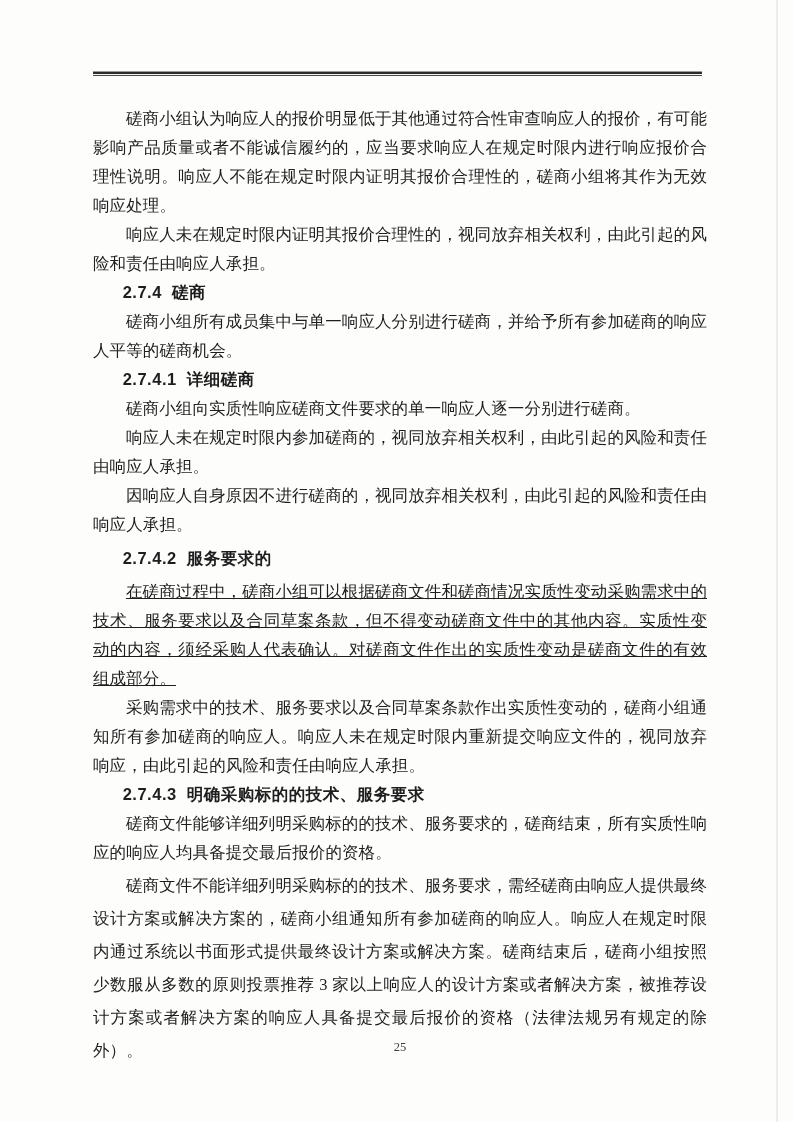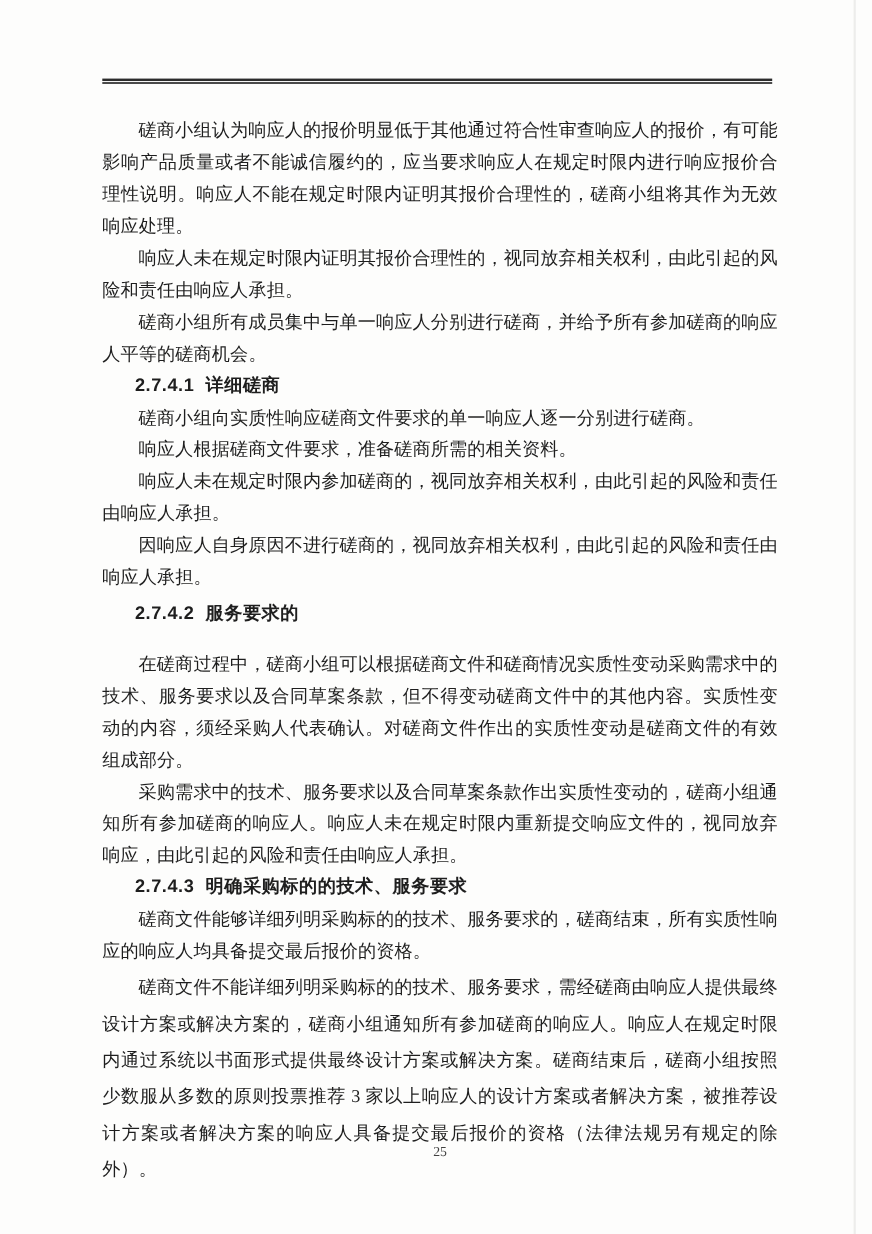--- a/index.html
+++ b/index.html
@@ -64,21 +64,21 @@
     font-family: "Liberation Sans", "DejaVu Sans", sans-serif;
     font-weight: bold;
     font-size: 16.5px;
     line-height: 29px;
     text-indent: 1.8em;
     white-space: pre-wrap;
     letter-spacing: 0.5px;
   }
 
   .mt5 { margin-top: 5px; }
-  .mt4 { margin-top: 16px; }
+  .mt4 { margin-top: 4px; text-decoration: underline; }
   .mt2 { margin-top: 2px; }
   .big-leading { line-height: 33px; }
 
   .page-number {
     position: absolute;
     left: 93px;
     top: 1040px;
     width: 614px;
     text-align: center;
     font-size: 12.5px;
@@ -91,25 +91,25 @@
 
 <div class="page">
 
   <div class="top-rule"></div>
   <div class="scan-artifact"></div>
 
   <div class="content">
     <p class="para">磋商小组认为响应人的报价明显低于其他通过符合性审查响应人的报价，有可能影响产品质量或者不能诚信履约的，应当要求响应人在规定时限内进行响应报价合理性说明。响应人不能在规定时限内证明其报价合理性的，磋商小组将其作为无效响应处理。</p>
     <p class="para">响应人未在规定时限内证明其报价合理性的，视同放弃相关权利，由此引起的风险和责任由响应人承担。</p>
 
+    <h3 class="heading">2.7.4  磋商</h3>
     <p class="para">磋商小组所有成员集中与单一响应人分别进行磋商，并给予所有参加磋商的响应人平等的磋商机会。</p>
 
     <h3 class="heading">2.7.4.1  详细磋商</h3>
     <p class="para">磋商小组向实质性响应磋商文件要求的单一响应人逐一分别进行磋商。</p>
-    <p class="para">响应人根据磋商文件要求，准备磋商所需的相关资料。</p>
     <p class="para">响应人未在规定时限内参加磋商的，视同放弃相关权利，由此引起的风险和责任由响应人承担。</p>
     <p class="para">因响应人自身原因不进行磋商的，视同放弃相关权利，由此引起的风险和责任由响应人承担。</p>
 
     <h3 class="heading mt5">2.7.4.2  服务要求的</h3>
     <p class="para mt4">在磋商过程中，磋商小组可以根据磋商文件和磋商情况实质性变动采购需求中的技术、服务要求以及合同草案条款，但不得变动磋商文件中的其他内容。实质性变动的内容，须经采购人代表确认。对磋商文件作出的实质性变动是磋商文件的有效组成部分。</p>
     <p class="para">采购需求中的技术、服务要求以及合同草案条款作出实质性变动的，磋商小组通知所有参加磋商的响应人。响应人未在规定时限内重新提交响应文件的，视同放弃响应，由此引起的风险和责任由响应人承担。</p>
 
     <h3 class="heading">2.7.4.3  明确采购标的的技术、服务要求</h3>
     <p class="para">磋商文件能够详细列明采购标的的技术、服务要求的，磋商结束，所有实质性响应的响应人均具备提交最后报价的资格。</p>
     <p class="para big-leading mt2">磋商文件不能详细列明采购标的的技术、服务要求，需经磋商由响应人提供最终设计方案或解决方案的，磋商小组通知所有参加磋商的响应人。响应人在规定时限内通过系统以书面形式提供最终设计方案或解决方案。磋商结束后，磋商小组按照少数服从多数的原则投票推荐 3 家以上响应人的设计方案或者解决方案，被推荐设计方案或者解决方案的响应人具备提交最后报价的资格（法律法规另有规定的除外）。</p>

